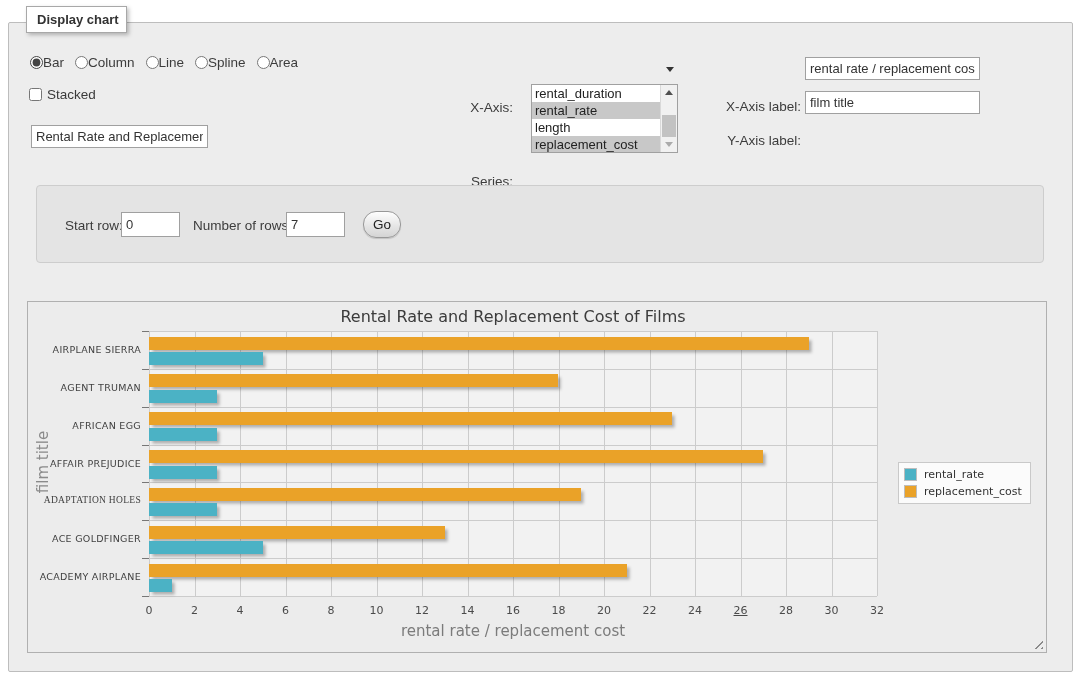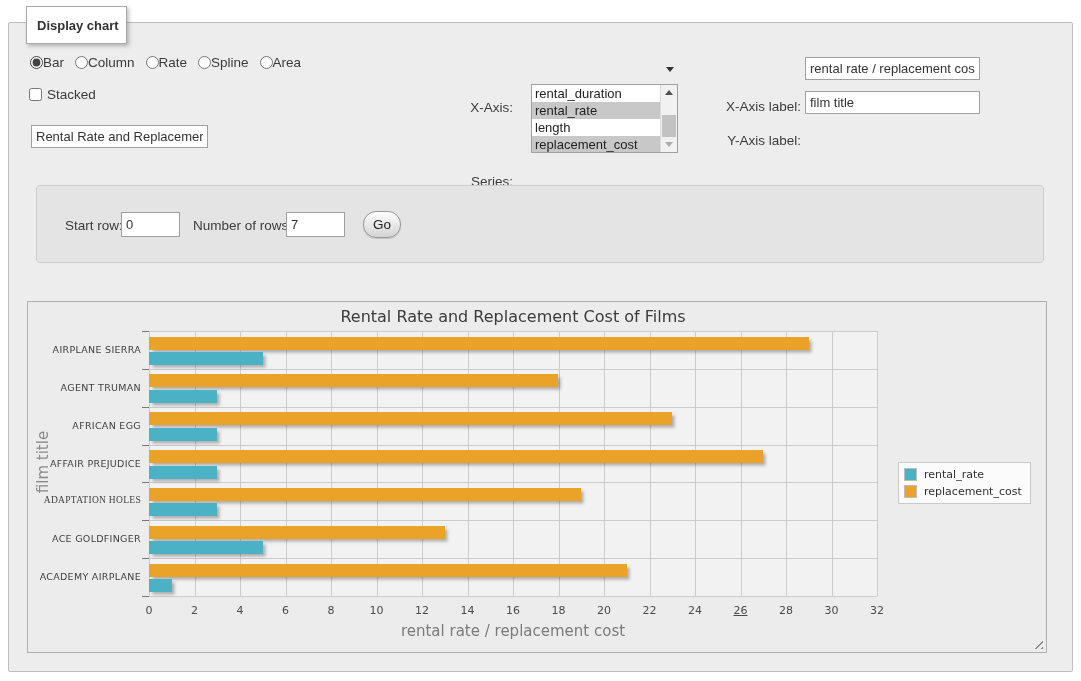--- a/index.html
+++ b/index.html
@@ -3,21 +3,21 @@
 <meta charset="utf-8">
 <style>
   * { margin:0; padding:0; box-sizing:border-box; }
   html,body { background:#fff; }
   body { font-family:"Liberation Sans", sans-serif; font-size:13px; color:#3a3a3a; }
   #stage { position:relative; width:1081px; height:681px; background:#fff; overflow:hidden; }
 
   
   .fieldset-box { position:absolute; left:8px; top:22px; width:1065px; height:650px;
                   background:#ededed; border:1px solid #bdbdbd; border-radius:2px; }
-  .legend-tab { position:absolute; left:26px; top:6px; width:101px; height:38px;
+  .legend-tab { position:absolute; left:26px; top:6px; width:101px; height:27px;
                 background:#ffffff; border:1px solid #a8a8a8;
                 box-shadow:2px 2px 4px rgba(0,0,0,0.25);
                 font-weight:bold; font-size:13px; color:#333;
                 display:flex; align-items:center; padding-left:10px; z-index:5; }
 
   
   .radio-row { position:absolute; left:30px; top:55px; display:flex; gap:11px; align-items:center; }
   .radio-row label { display:flex; align-items:center; gap:0; font-size:13.5px; color:#3c3c3c; }
   input[type=radio], input[type=checkbox] { width:13px; height:13px; accent-color:#444; }
   .stacked-row { position:absolute; left:29px; top:87px; display:flex; align-items:center; gap:5px; font-size:13.5px; }
@@ -115,21 +115,21 @@
     <label>
       <input type="radio" name="ctype" checked="" style="">
       <span>Bar</span>
     </label>
     <label>
       <input type="radio" name="ctype" style="">
       <span>Column</span>
     </label>
     <label>
       <input type="radio" name="ctype" style="">
-      <span>Rate</span>
+      <span>Line</span>
     </label>
     <label>
       <input type="radio" name="ctype" style="">
       <span>Spline</span>
     </label>
     <label>
       <input type="radio" name="ctype" style="">
       <span>Area</span>
     </label>
   </div>

